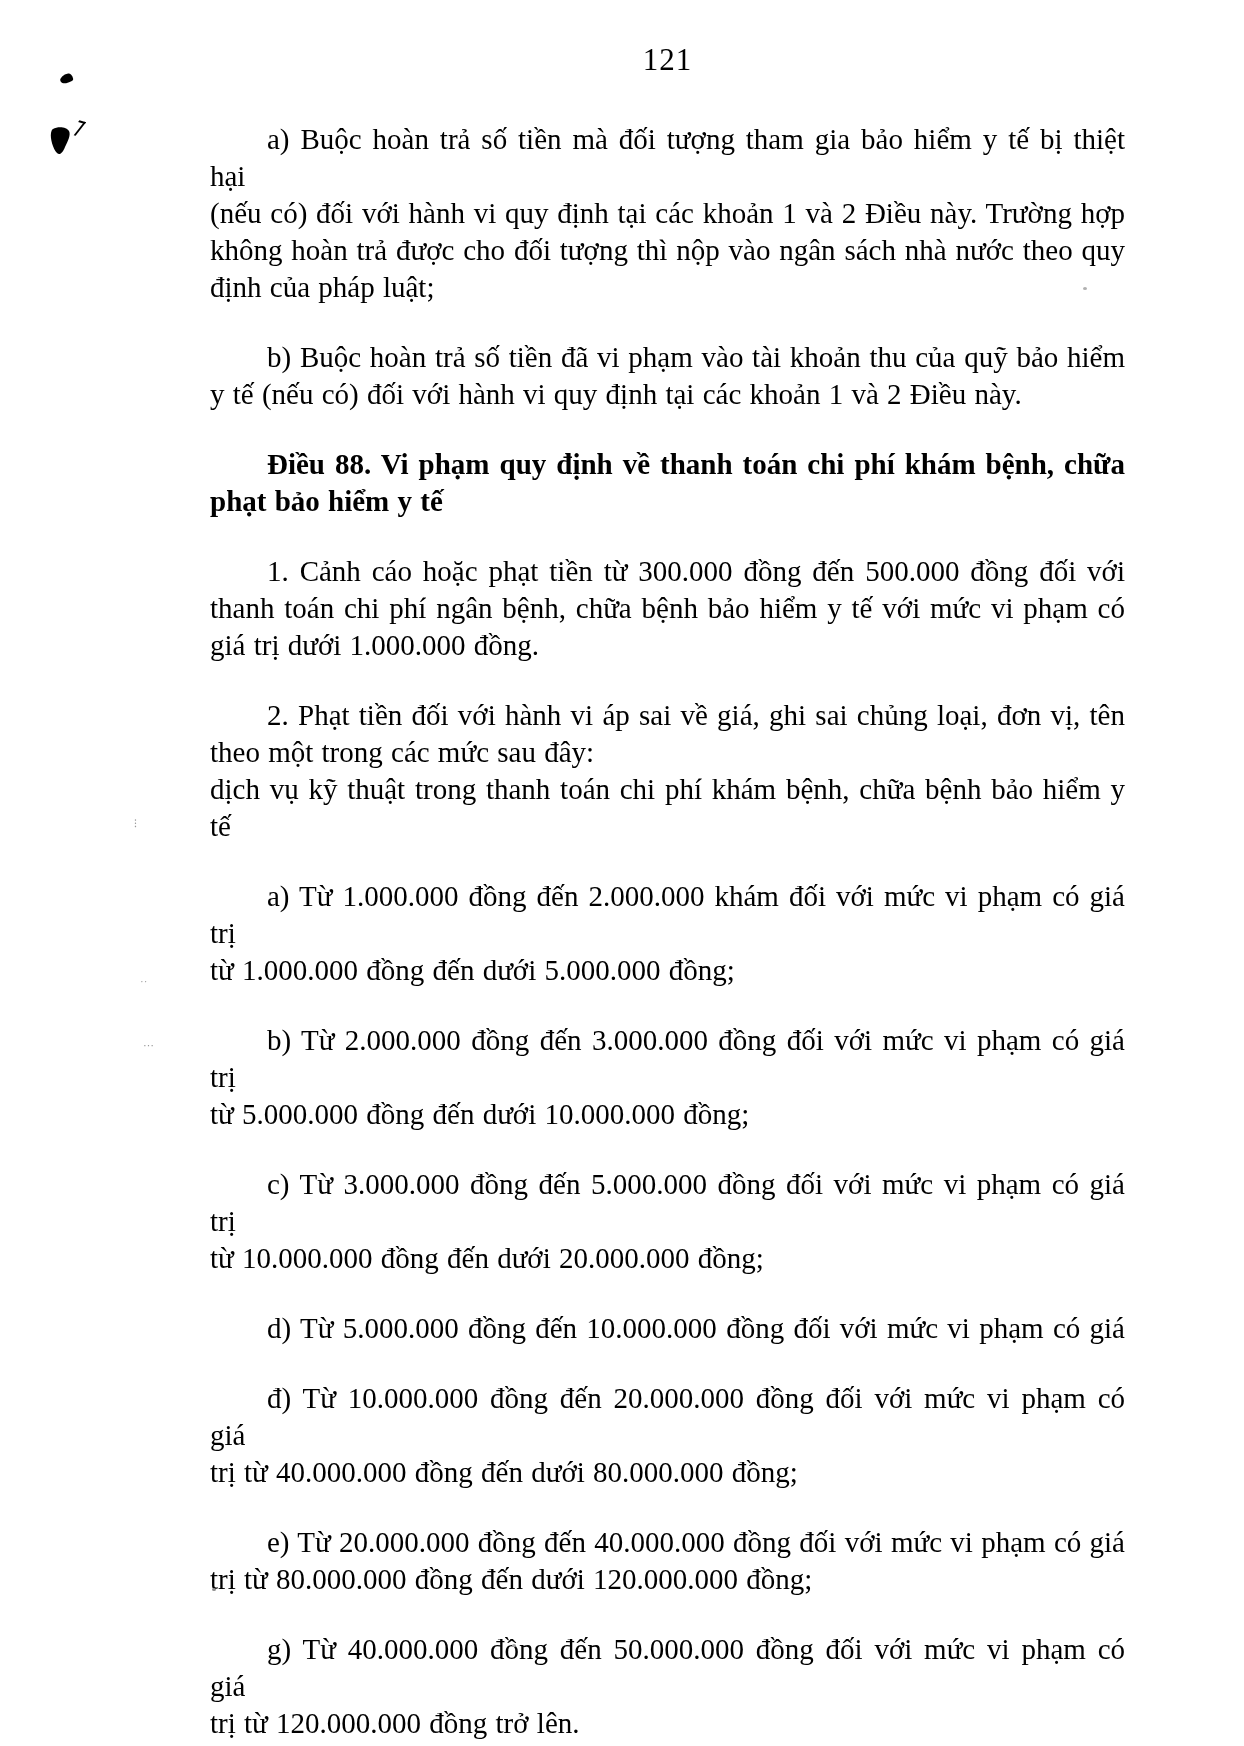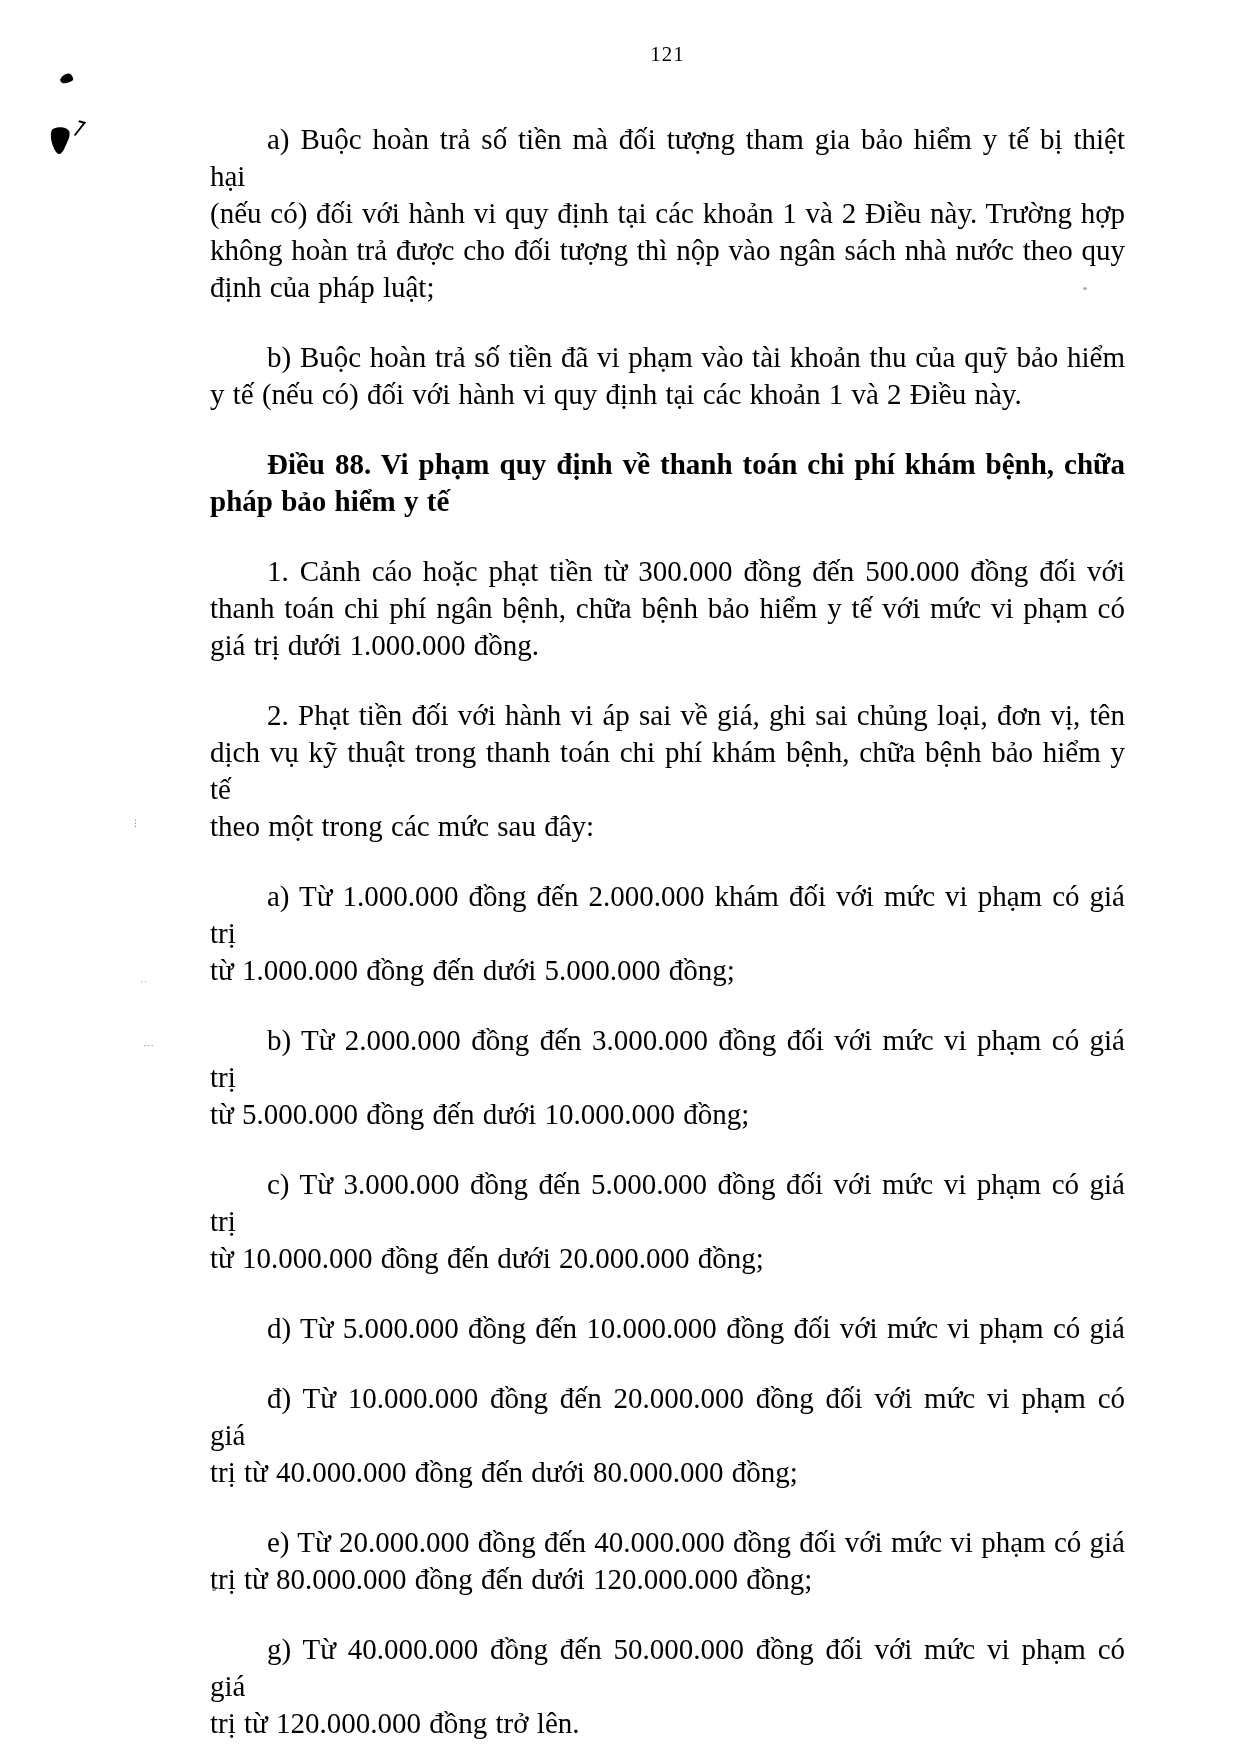--- a/index.html
+++ b/index.html
@@ -10,21 +10,21 @@
     font-family: "Liberation Serif", "DejaVu Serif", serif;
     color: #000000;
     overflow: hidden;
   }
   .page { position: absolute; inset: 0; background: #ffffff; }
 
   .page-number {
     position: absolute;
     top: 42px; left: 210px; width: 915px;
     text-align: center;
-    font-size: 21px;
+    font-size: 31px;
     letter-spacing: 1px;
   }
 
   .doc-body {
     position: absolute;
     top: 121px; left: 210px; width: 915px;
     font-size: 29px;
     line-height: 37px;
     word-spacing: 1px;
   }
@@ -75,31 +75,31 @@
         <div class="line just">(nếu có) đối với hành vi quy định tại các khoản 1 và 2 Điều này. Trường hợp</div>
         <div class="line just">không hoàn trả được cho đối tượng thì nộp vào ngân sách nhà nước theo quy</div>
         <div class="line">định của pháp luật;</div>
       </div>
       <div class="para body">
         <div class="line first just">b) Buộc hoàn trả số tiền đã vi phạm vào tài khoản thu của quỹ bảo hiểm</div>
         <div class="line">y tế (nếu có) đối với hành vi quy định tại các khoản 1 và 2 Điều này.</div>
       </div>
       <div class="para heading">
         <div class="line first just">Điều 88. Vi phạm quy định về thanh toán chi phí khám bệnh, chữa</div>
-        <div class="line">pháp bảo hiểm y tế</div>
+        <div class="line">phạt bảo hiểm y tế</div>
       </div>
       <div class="para body">
         <div class="line first just">1. Cảnh cáo hoặc phạt tiền từ 300.000 đồng đến 500.000 đồng đối với</div>
         <div class="line just">thanh toán chi phí ngân bệnh, chữa bệnh bảo hiểm y tế với mức vi phạm có</div>
         <div class="line">giá trị dưới 1.000.000 đồng.</div>
       </div>
       <div class="para body">
         <div class="line first just">2. Phạt tiền đối với hành vi áp sai về giá, ghi sai chủng loại, đơn vị, tên</div>
+        <div class="line">theo một trong các mức sau đây:</div>
         <div class="line just">dịch vụ kỹ thuật trong thanh toán chi phí khám bệnh, chữa bệnh bảo hiểm y tế</div>
-        <div class="line">theo một trong các mức sau đây:</div>
       </div>
       <div class="para body">
         <div class="line first just">a) Từ 1.000.000 đồng đến 2.000.000 khám đối với mức vi phạm có giá trị</div>
         <div class="line">từ 1.000.000 đồng đến dưới 5.000.000 đồng;</div>
       </div>
       <div class="para body">
         <div class="line first just">b) Từ 2.000.000 đồng đến 3.000.000 đồng đối với mức vi phạm có giá trị</div>
         <div class="line">từ 5.000.000 đồng đến dưới 10.000.000 đồng;</div>
       </div>
       <div class="para body">

